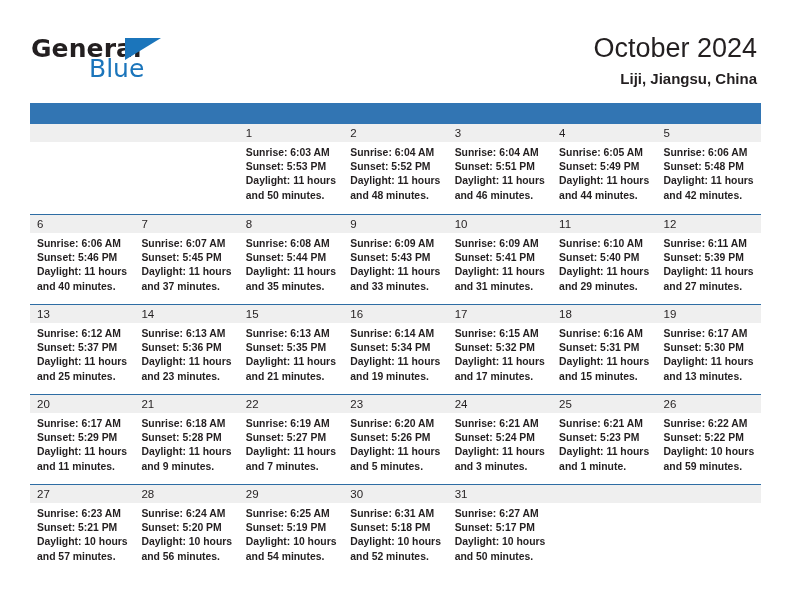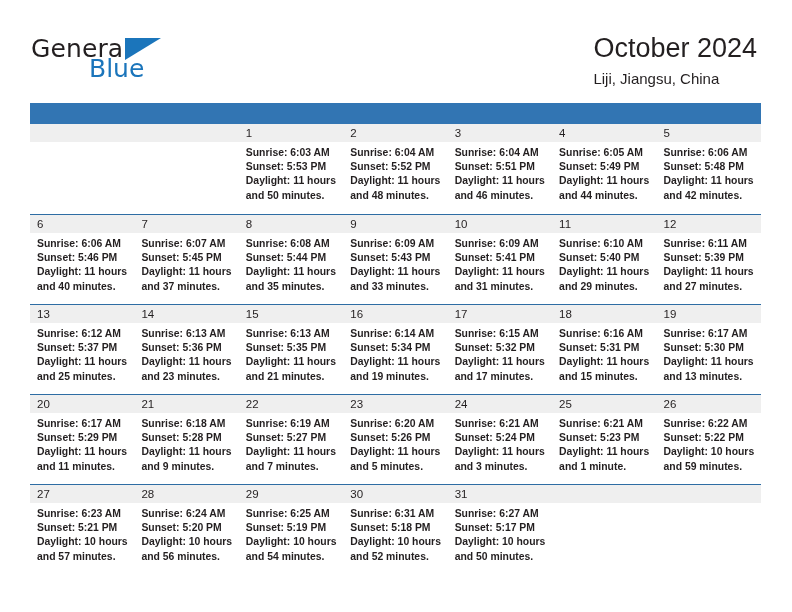--- a/index.html
+++ b/index.html
@@ -39,21 +39,21 @@
     height: 50px;
   }
   .logo-general {
     position: absolute;
     left: 0;
     top: 0;
     font-size: 25px;
     letter-spacing: 0.1px;
     color: #231f20;
     font-family: "DejaVu Sans", sans-serif;
-    font-weight: 400;
+    font-weight: 700;
     line-height: 26px;
   }
   .logo-blue {
     position: absolute;
     left: 58px;
     top: 20px;
     font-size: 25px;
     color: #1b75bb;
     font-family: "DejaVu Sans", sans-serif;
     font-weight: 400;
@@ -66,32 +66,32 @@
     width: 0;
     height: 0;
     border-left: 36px solid #1b75bb;
     border-bottom: 22px solid transparent;
   }
 
   .title-block {
     position: absolute;
     right: 35px;
     top: 32px;
-    text-align: left;
+    text-align: right;
   }
   .cal-title {
     font-size: 27px;
     font-weight: 400;
     color: #231f20;
     line-height: 33px;
     white-space: nowrap;
   }
   .cal-subtitle {
     font-size: 15px;
-    font-weight: 400;
+    font-weight: 700;
     color: #231f20;
     line-height: 22px;
     margin-top: 3px;
     white-space: nowrap;
   }
 
   
   .calendar {
     position: absolute;
     left: 30px;

